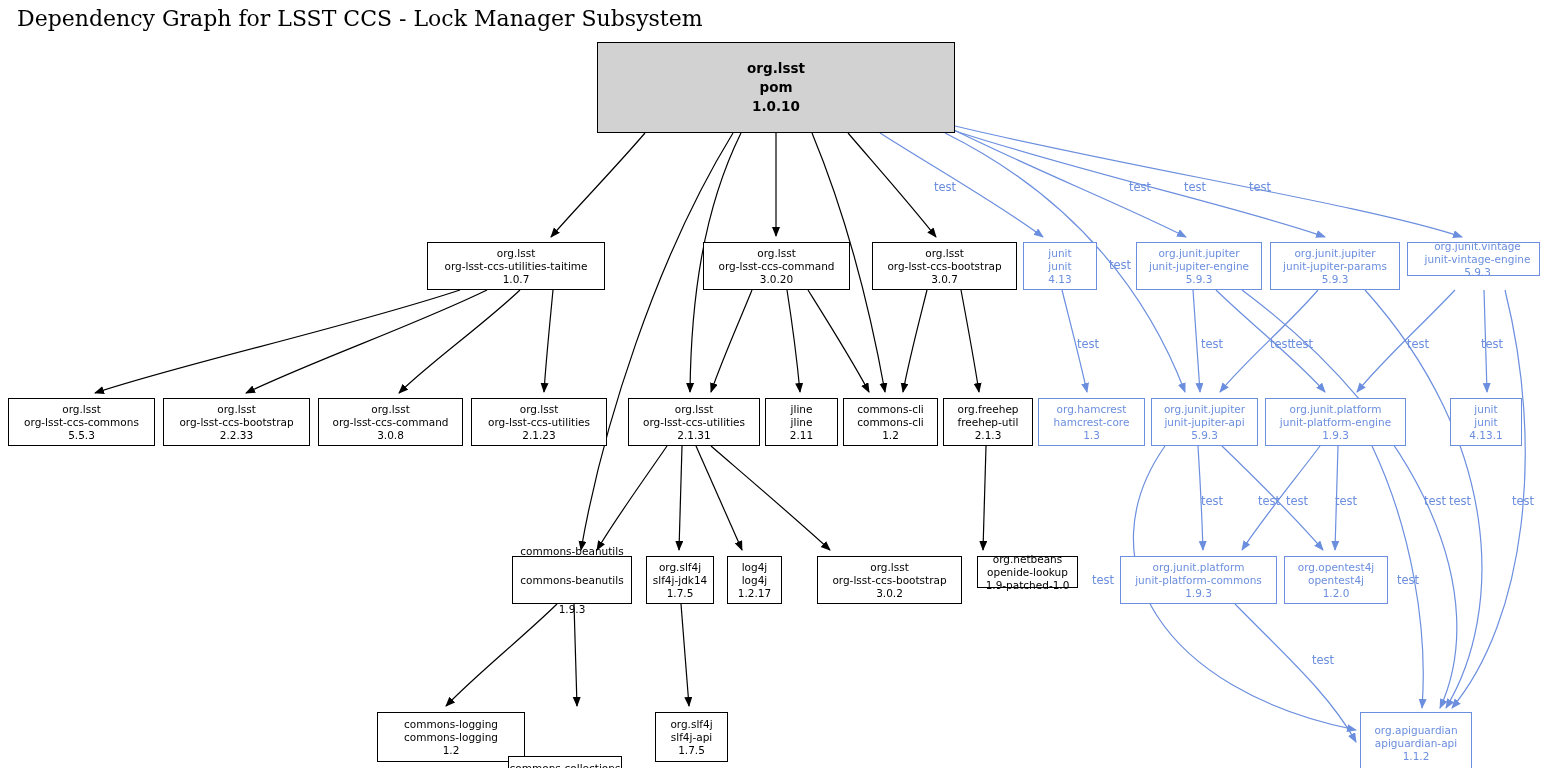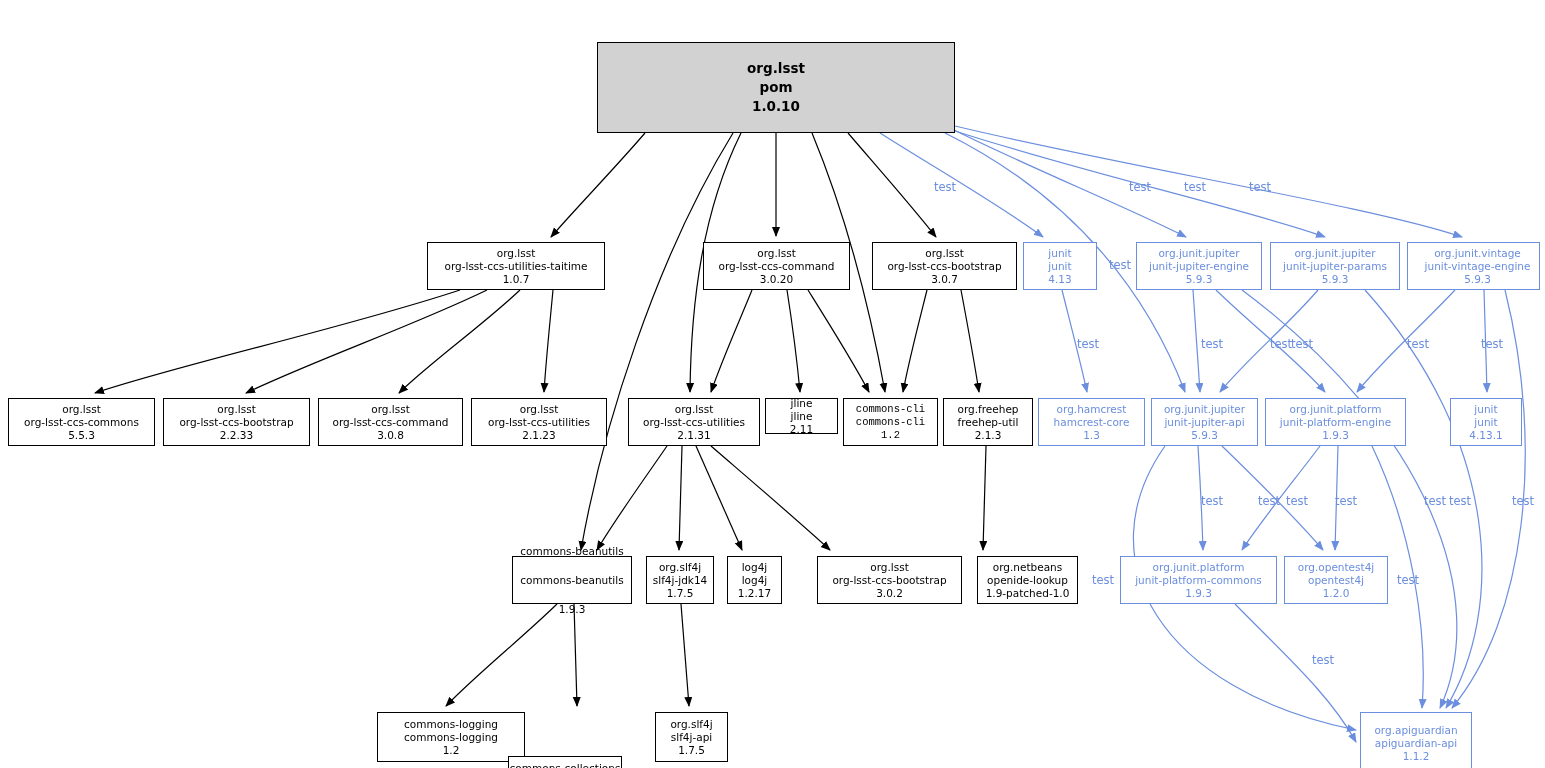--- a/index.html
+++ b/index.html
@@ -12,20 +12,21 @@
   .node{position:absolute;box-sizing:border-box;background:#fff;border:1.2px solid #000;color:#000;
         display:flex;flex-direction:column;align-items:center;justify-content:center;
         text-align:center;font-size:10.5px;line-height:13px;white-space:nowrap;}
   .node.test{border-color:var(--blue);color:var(--blue);}
   .node.root{background:var(--rootfill);font-size:13.5px;font-weight:600;line-height:19px;}
 </style>
 </head>
 <body>
 
 <div class="canvas">
+  <h1 class="graph-title">Dependency Graph for LSST CCS - Lock Manager Subsystem</h1>
   <svg id="edge-layer" viewBox="0 0 1545 768">
     <defs>
       <marker id="arrow-black" markerWidth="11" markerHeight="10" refX="9" refY="4" orient="auto" markerUnits="userSpaceOnUse">
         <path d="M0,0 L10,4 L0,8 z" fill="#000"></path>
       </marker>
       <marker id="arrow-blue" markerWidth="11" markerHeight="10" refX="9" refY="4" orient="auto" markerUnits="userSpaceOnUse">
         <path d="M0,0 L10,4 L0,8 z" class="blue-arrowhead" fill="#6b8ede"></path>
       </marker>
     </defs>
     <g id="edges">
@@ -127,21 +128,21 @@
       <div class="node test" style="left: 1136px; top: 242px; width: 126px; height: 48px;">
         <span>org.junit.jupiter</span>
         <span>junit-jupiter-engine</span>
         <span>5.9.3</span>
       </div>
       <div class="node test" style="left: 1270px; top: 242px; width: 130px; height: 48px;">
         <span>org.junit.jupiter</span>
         <span>junit-jupiter-params</span>
         <span>5.9.3</span>
       </div>
-      <div class="node test" style="left: 1407px; top: 242px; width: 133px; height: 48px; padding-left: 8px;">
+      <div class="node test" style="left: 1407px; top: 242px; width: 133px; height: 34px; padding-left: 8px;">
         <span>org.junit.vintage</span>
         <span>junit-vintage-engine</span>
         <span>5.9.3</span>
       </div>
       <div class="node plain" style="left: 8px; top: 398px; width: 147px; height: 48px;">
         <span>org.lsst</span>
         <span>org-lsst-ccs-commons</span>
         <span>5.5.3</span>
       </div>
       <div class="node plain" style="left: 163px; top: 398px; width: 147px; height: 48px;">
@@ -157,26 +158,26 @@
       <div class="node plain" style="left: 471px; top: 398px; width: 136px; height: 48px;">
         <span>org.lsst</span>
         <span>org-lsst-ccs-utilities</span>
         <span>2.1.23</span>
       </div>
       <div class="node plain" style="left: 628px; top: 398px; width: 132px; height: 48px;">
         <span>org.lsst</span>
         <span>org-lsst-ccs-utilities</span>
         <span>2.1.31</span>
       </div>
-      <div class="node plain" style="left: 765px; top: 398px; width: 73px; height: 36px;">
+      <div class="node plain" style="left: 765px; top: 398px; width: 73px; height: 48px;">
         <span>jline</span>
         <span>jline</span>
         <span>2.11</span>
       </div>
-      <div class="node plain" style="left: 843px; top: 398px; width: 95px; height: 48px; font-family: Liberation Mono, monospace;">
+      <div class="node plain" style="left: 843px; top: 398px; width: 95px; height: 48px;">
         <span>commons-cli</span>
         <span>commons-cli</span>
         <span>1.2</span>
       </div>
       <div class="node plain" style="left: 943px; top: 398px; width: 90px; height: 48px;">
         <span>org.freehep</span>
         <span>freehep-util</span>
         <span>2.1.3</span>
       </div>
       <div class="node test" style="left: 1038px; top: 398px; width: 107px; height: 48px;">
@@ -212,21 +213,21 @@
       <div class="node plain" style="left: 727px; top: 556px; width: 55px; height: 48px;">
         <span>log4j</span>
         <span>log4j</span>
         <span>1.2.17</span>
       </div>
       <div class="node plain" style="left: 817px; top: 556px; width: 145px; height: 48px;">
         <span>org.lsst</span>
         <span>org-lsst-ccs-bootstrap</span>
         <span>3.0.2</span>
       </div>
-      <div class="node plain" style="left: 977px; top: 556px; width: 101px; height: 48px;">
+      <div class="node plain" style="left: 977px; top: 556px; width: 101px; height: 32px;">
         <span>org.netbeans</span>
         <span>openide-lookup</span>
         <span>1.9-patched-1.0</span>
       </div>
       <div class="node test" style="left: 1120px; top: 556px; width: 157px; height: 48px;">
         <span>org.junit.platform</span>
         <span>junit-platform-commons</span>
         <span>1.9.3</span>
       </div>
       <div class="node test" style="left: 1284px; top: 556px; width: 104px; height: 48px;">

